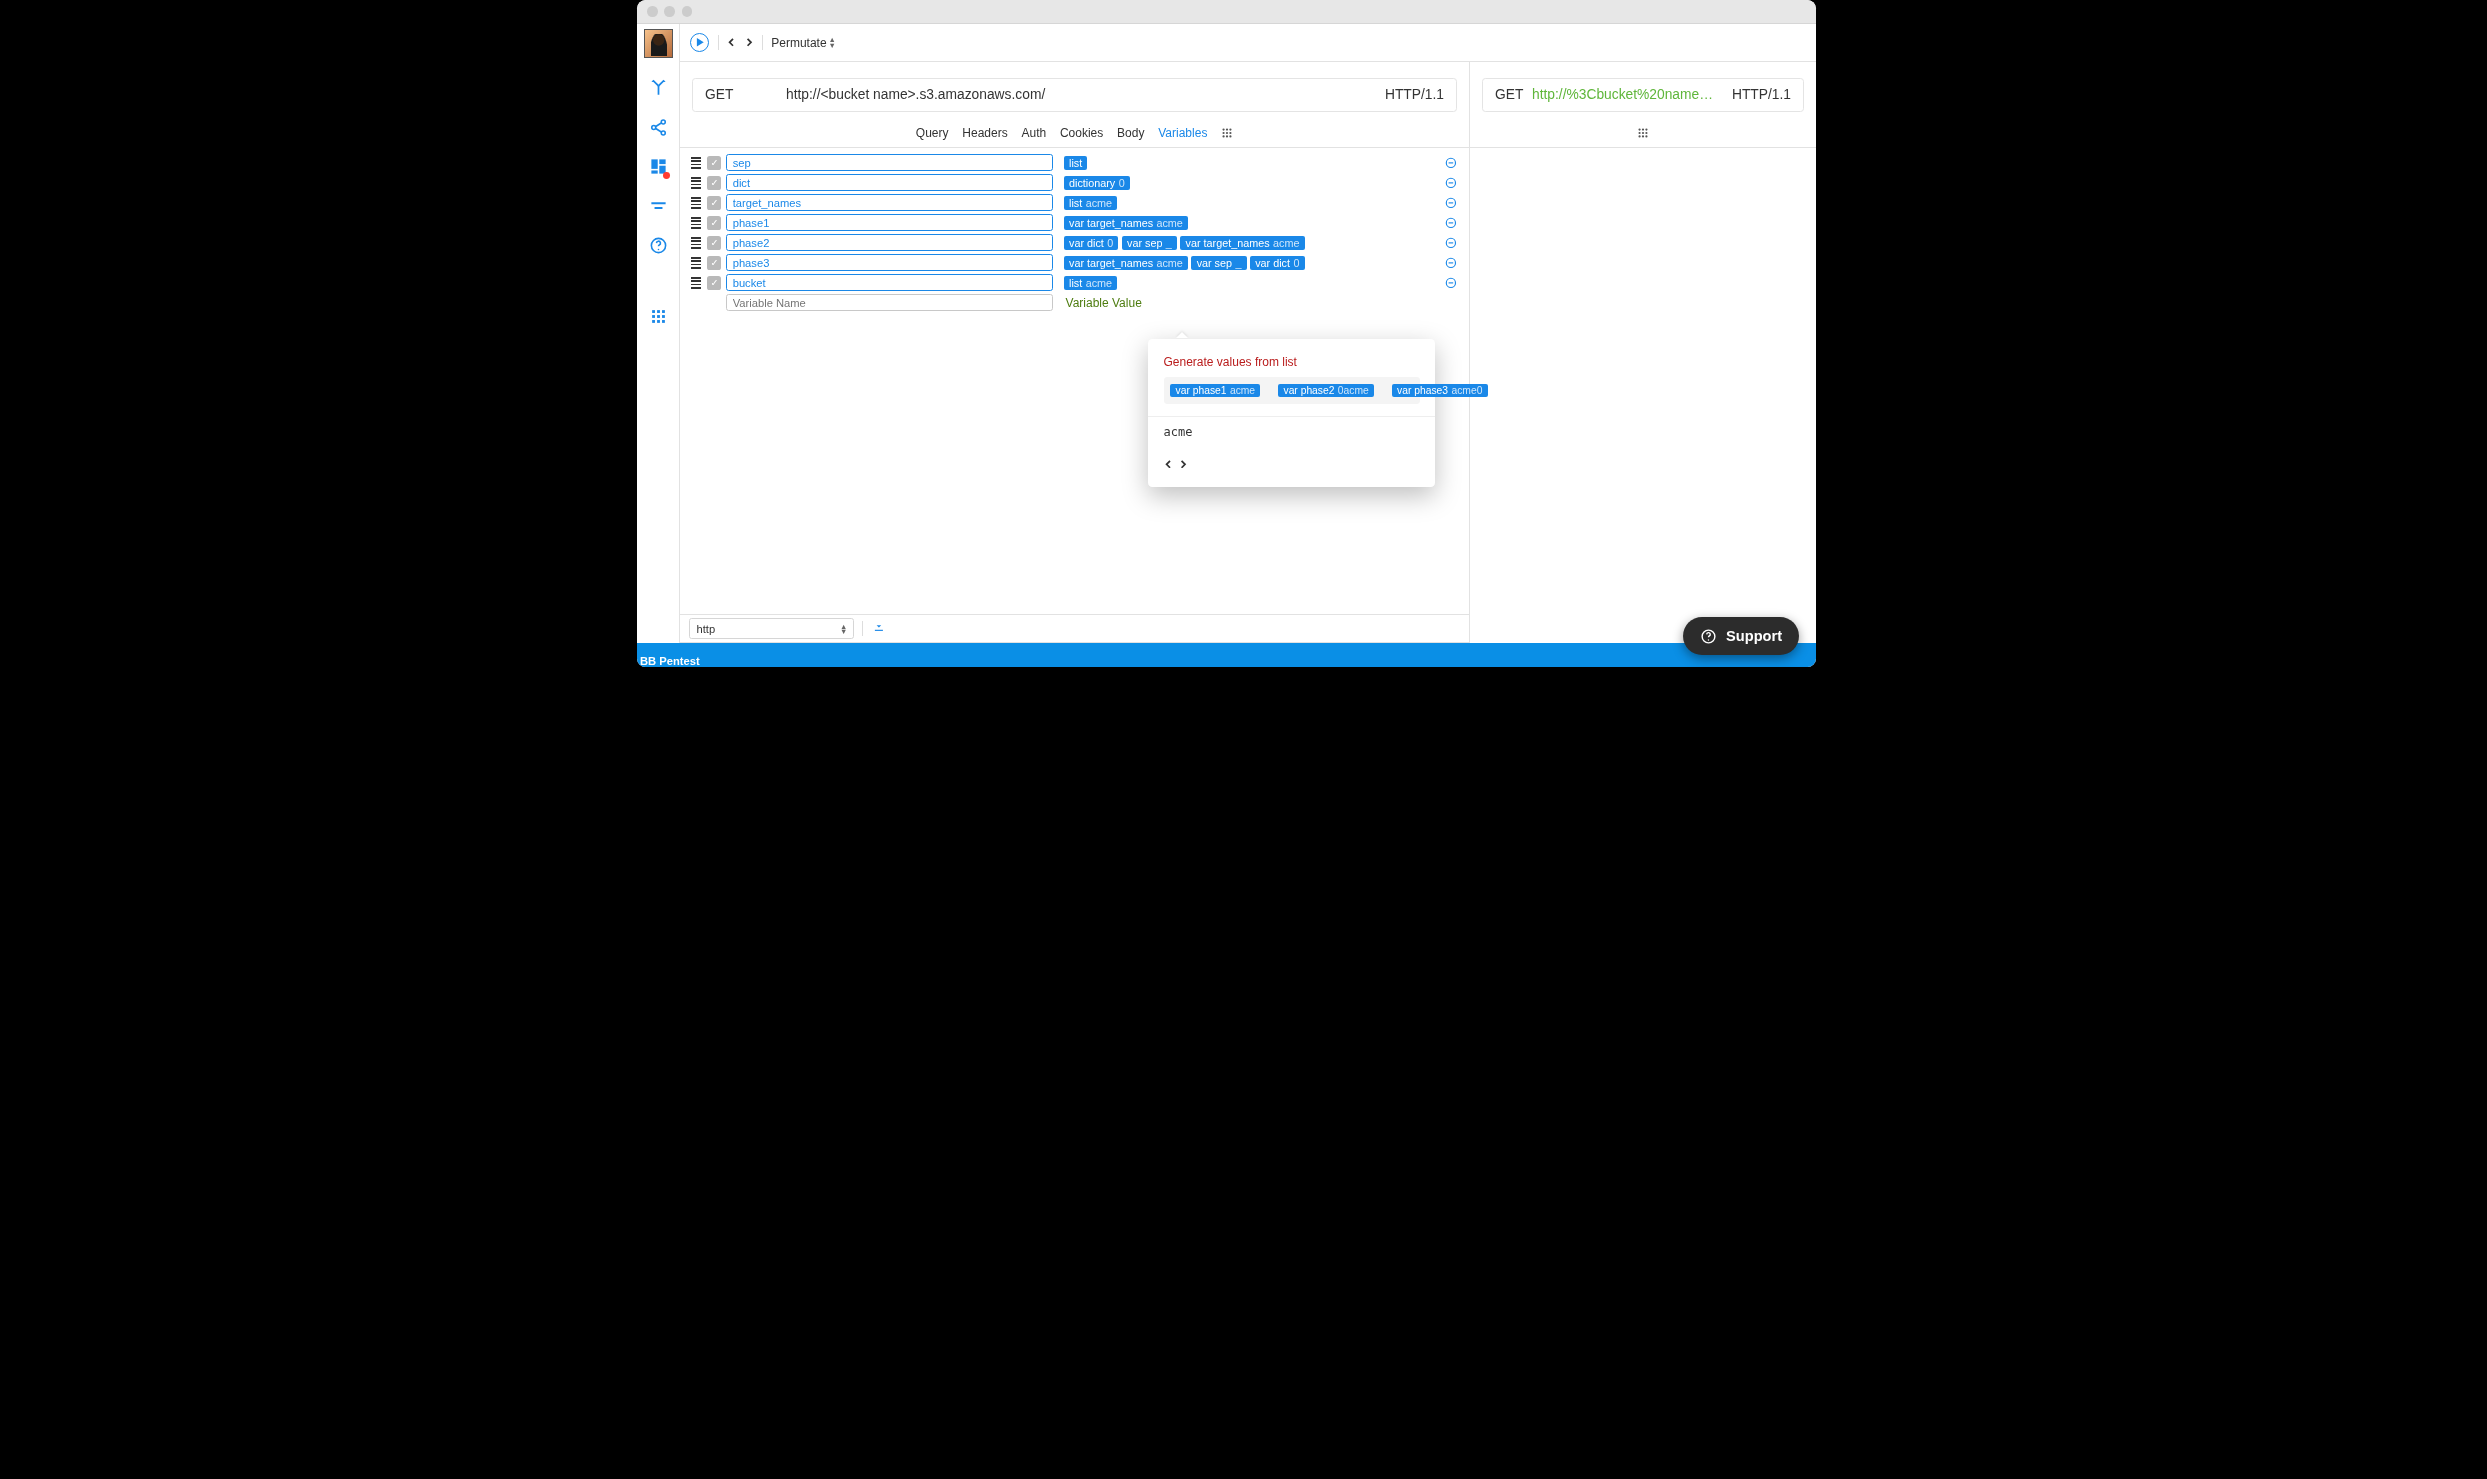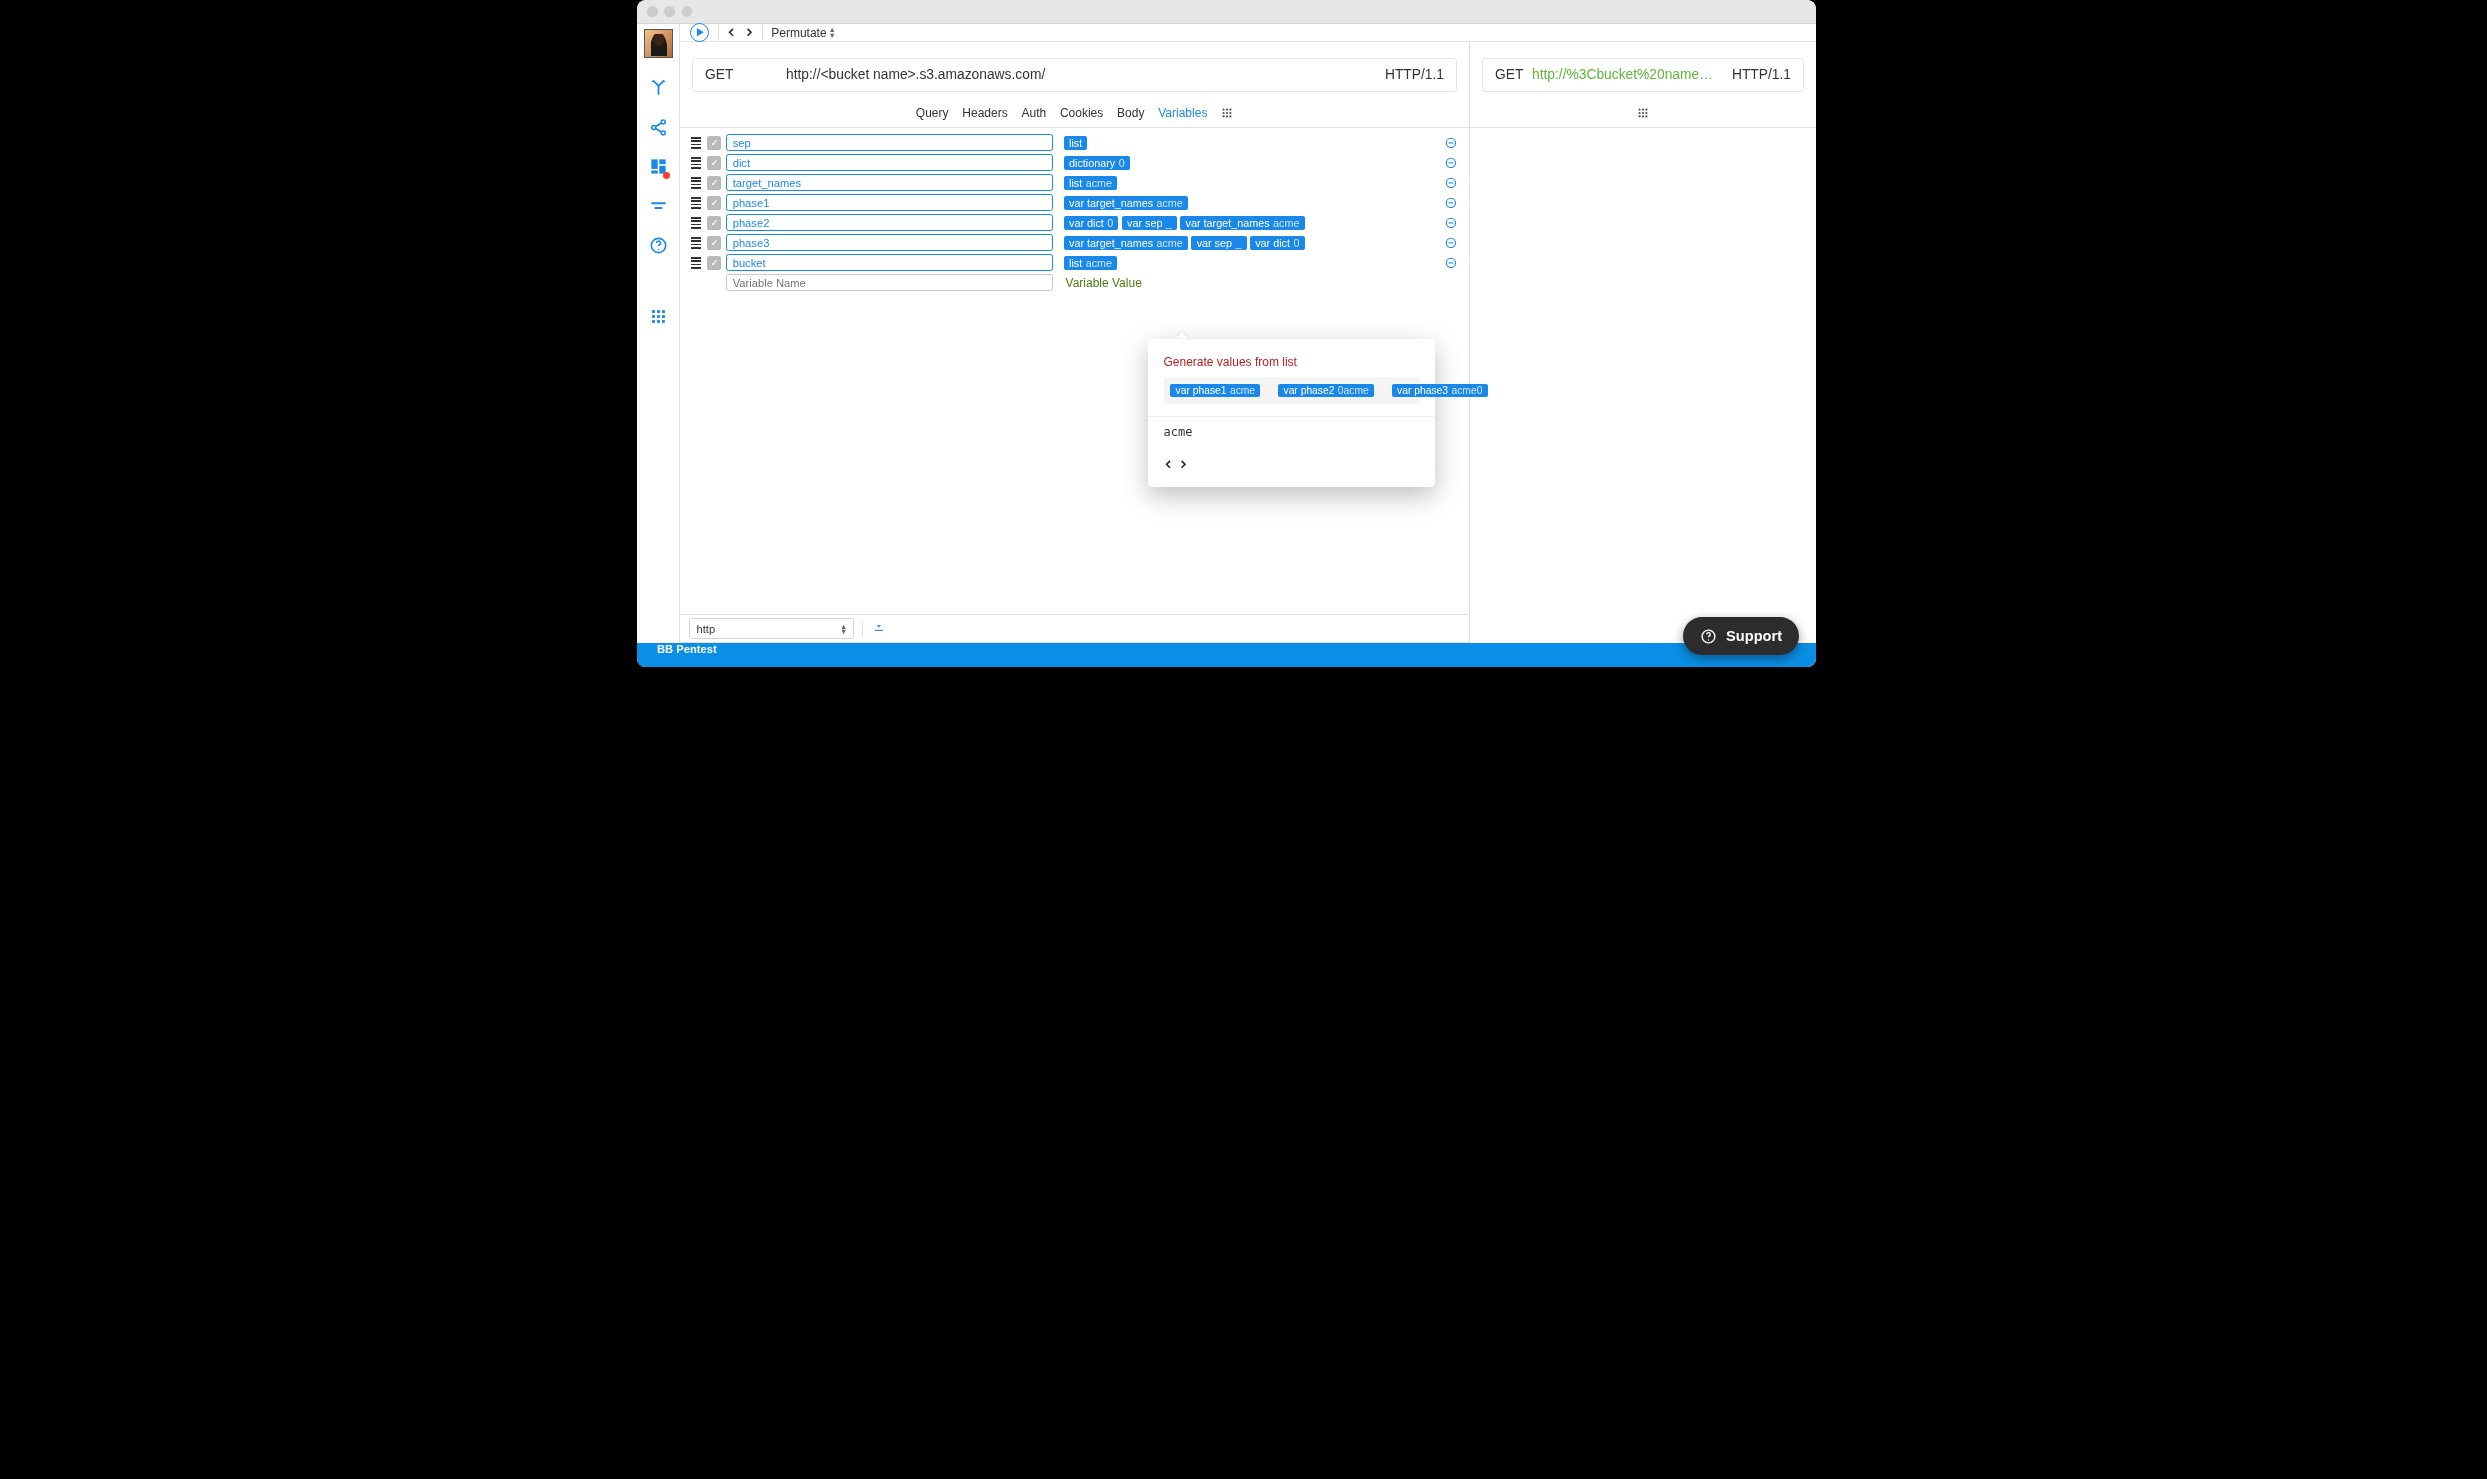--- a/index.html
+++ b/index.html
@@ -10,21 +10,21 @@
   .tl-dot { width:10.3px; height:10.3px; border-radius:50%; background:#ccc; }
   .content { display:flex; height:calc(100% - 24px - 24px); }
   .leftnav { width:43px; border-right:0.9px solid #e2e2e2; display:flex; flex-direction:column; align-items:center; gap:19px; padding-top:5.2px; }
   .avatar { width:29px; height:29px; border:0.9px solid #555; background: linear-gradient(135deg,#f6c28b,#b56a3a); position:relative; overflow:hidden;}
   .avatar::after{content:"";position:absolute;left:6.9px;top:3.4px;width:15.5px;height:22.4px;background:radial-gradient(circle at 7.7px 6px,#3a2413 0 5.2px,transparent 6px), radial-gradient(ellipse at 7.7px 19px,#1a1a1a 0 8.6px,transparent 9.5px);}
   .nav-icon { width:20.6px; height:20.6px; display:flex; align-items:center; justify-content:center; color:#1a88e8; position:relative;}
   .nav-icon svg{width:19px;height:19px;}
   .nav-icon.grid svg{width:17px;height:17px;}
   .dot-red{position:absolute;right:-1.7px;bottom:-1.7px;width:6.9px;height:6.9px;border-radius:50%;background:#ff3b30;}
   .main { flex:1; display:flex; flex-direction:column; position:relative;}
-  .toolbar { height:18px; border-bottom:0.9px solid #e2e2e2; display:flex; align-items:center; padding:0 10.3px; gap:8.6px;}
+  .toolbar { height:38px; border-bottom:0.9px solid #e2e2e2; display:flex; align-items:center; padding:0 10.3px; gap:8.6px;}
   .play-btn { width:19px;height:19px;border:1.7px solid #1a88e8;border-radius:50%;display:flex;align-items:center;justify-content:center;color:#1a88e8;}
   .play-btn svg{width:8.6px;height:8.6px;margin-left:1.7px;}
   .vsep{width:0.9px;height:15.5px;background:#ddd;}
   .chev-btn{color:#333;display:flex;align-items:center;}
   .chev-btn svg{width:8.6px;height:8.6px;}
   .perm-label{font-size:12px;color:#333;display:flex;align-items:center;gap:3.4px;}
   .perm-label .ud{font-size:8.6px;line-height:5.2px;color:#666;display:flex;flex-direction:column;}
   .panes{display:flex;flex:1;min-height:0;}
   .left-pane{flex:1;border-right:0.9px solid #e2e2e2;display:flex;flex-direction:column;min-width:0;}
   .right-pane{width:346px;display:flex;flex-direction:column;}
@@ -63,21 +63,21 @@
   .popup-hd{padding:15.5px 15.5px 8.6px;font-size:12px;color:#b91c1c;}
   .popup-body{background:#f4f4f4;margin:0 15.5px 12px;border-radius:3.4px;padding:6.9px;display:flex;gap:18px;align-items:center;}
   .popup-body .pill{font-size:10.3px;}
   .popup-mid{padding:8.6px 15.5px;font-family: ui-monospace, Menlo, Consolas, monospace;font-size:12px;color:#333;border-top:0.9px solid #eee;}
   .popup-nav{padding:8.6px 15.5px 15.5px;color:#444;display:flex;gap:6.9px;}
   .popup-nav svg{width:8.6px;height:8.6px;}
   .right-req{padding:15.5px 12px 8.6px;}
   .right-box{border:0.9px solid #e4e4e4;border-radius:3.4px;height:34px;display:flex;align-items:center;padding:0 12px;gap:8.6px;font-size:13.8px;color:#333;white-space:nowrap;overflow:hidden;}
   .right-box .url{color:#5fb63a;max-width:200px;overflow:hidden;text-overflow:ellipsis;}
   .right-tabs{height:27.5px;border-bottom:0.9px solid #e2e2e2;display:flex;align-items:center;justify-content:center;}
-  .footer{position:absolute;left:0;right:0;bottom:0;height:24px;background:#0a8fe6;color:#fff;display:flex;align-items:flex-start;padding:0 20px;font-size:11.2px;font-weight:600;}
+  .footer{position:absolute;left:0;right:0;bottom:0;height:24px;background:#0a8fe6;color:#fff;display:flex;align-items:flex-end;padding:0 3px;font-size:11.2px;font-weight:600;}
   .support{position:absolute;right:17px;bottom:12px;background:#2c2c2c;color:#fff;border-radius:19px;height:38px;padding:0 17px;display:flex;align-items:center;gap:8.6px;font-size:14.6px;font-weight:600;box-shadow:0 3.4px 10.3px rgba(0,0,0,.4);}
   .support svg{width:17px;height:17px;}
 </style>
 </head>
 <body>
 
 <div class="stage">
   <div class="window">
 
     <div class="titlebar">

